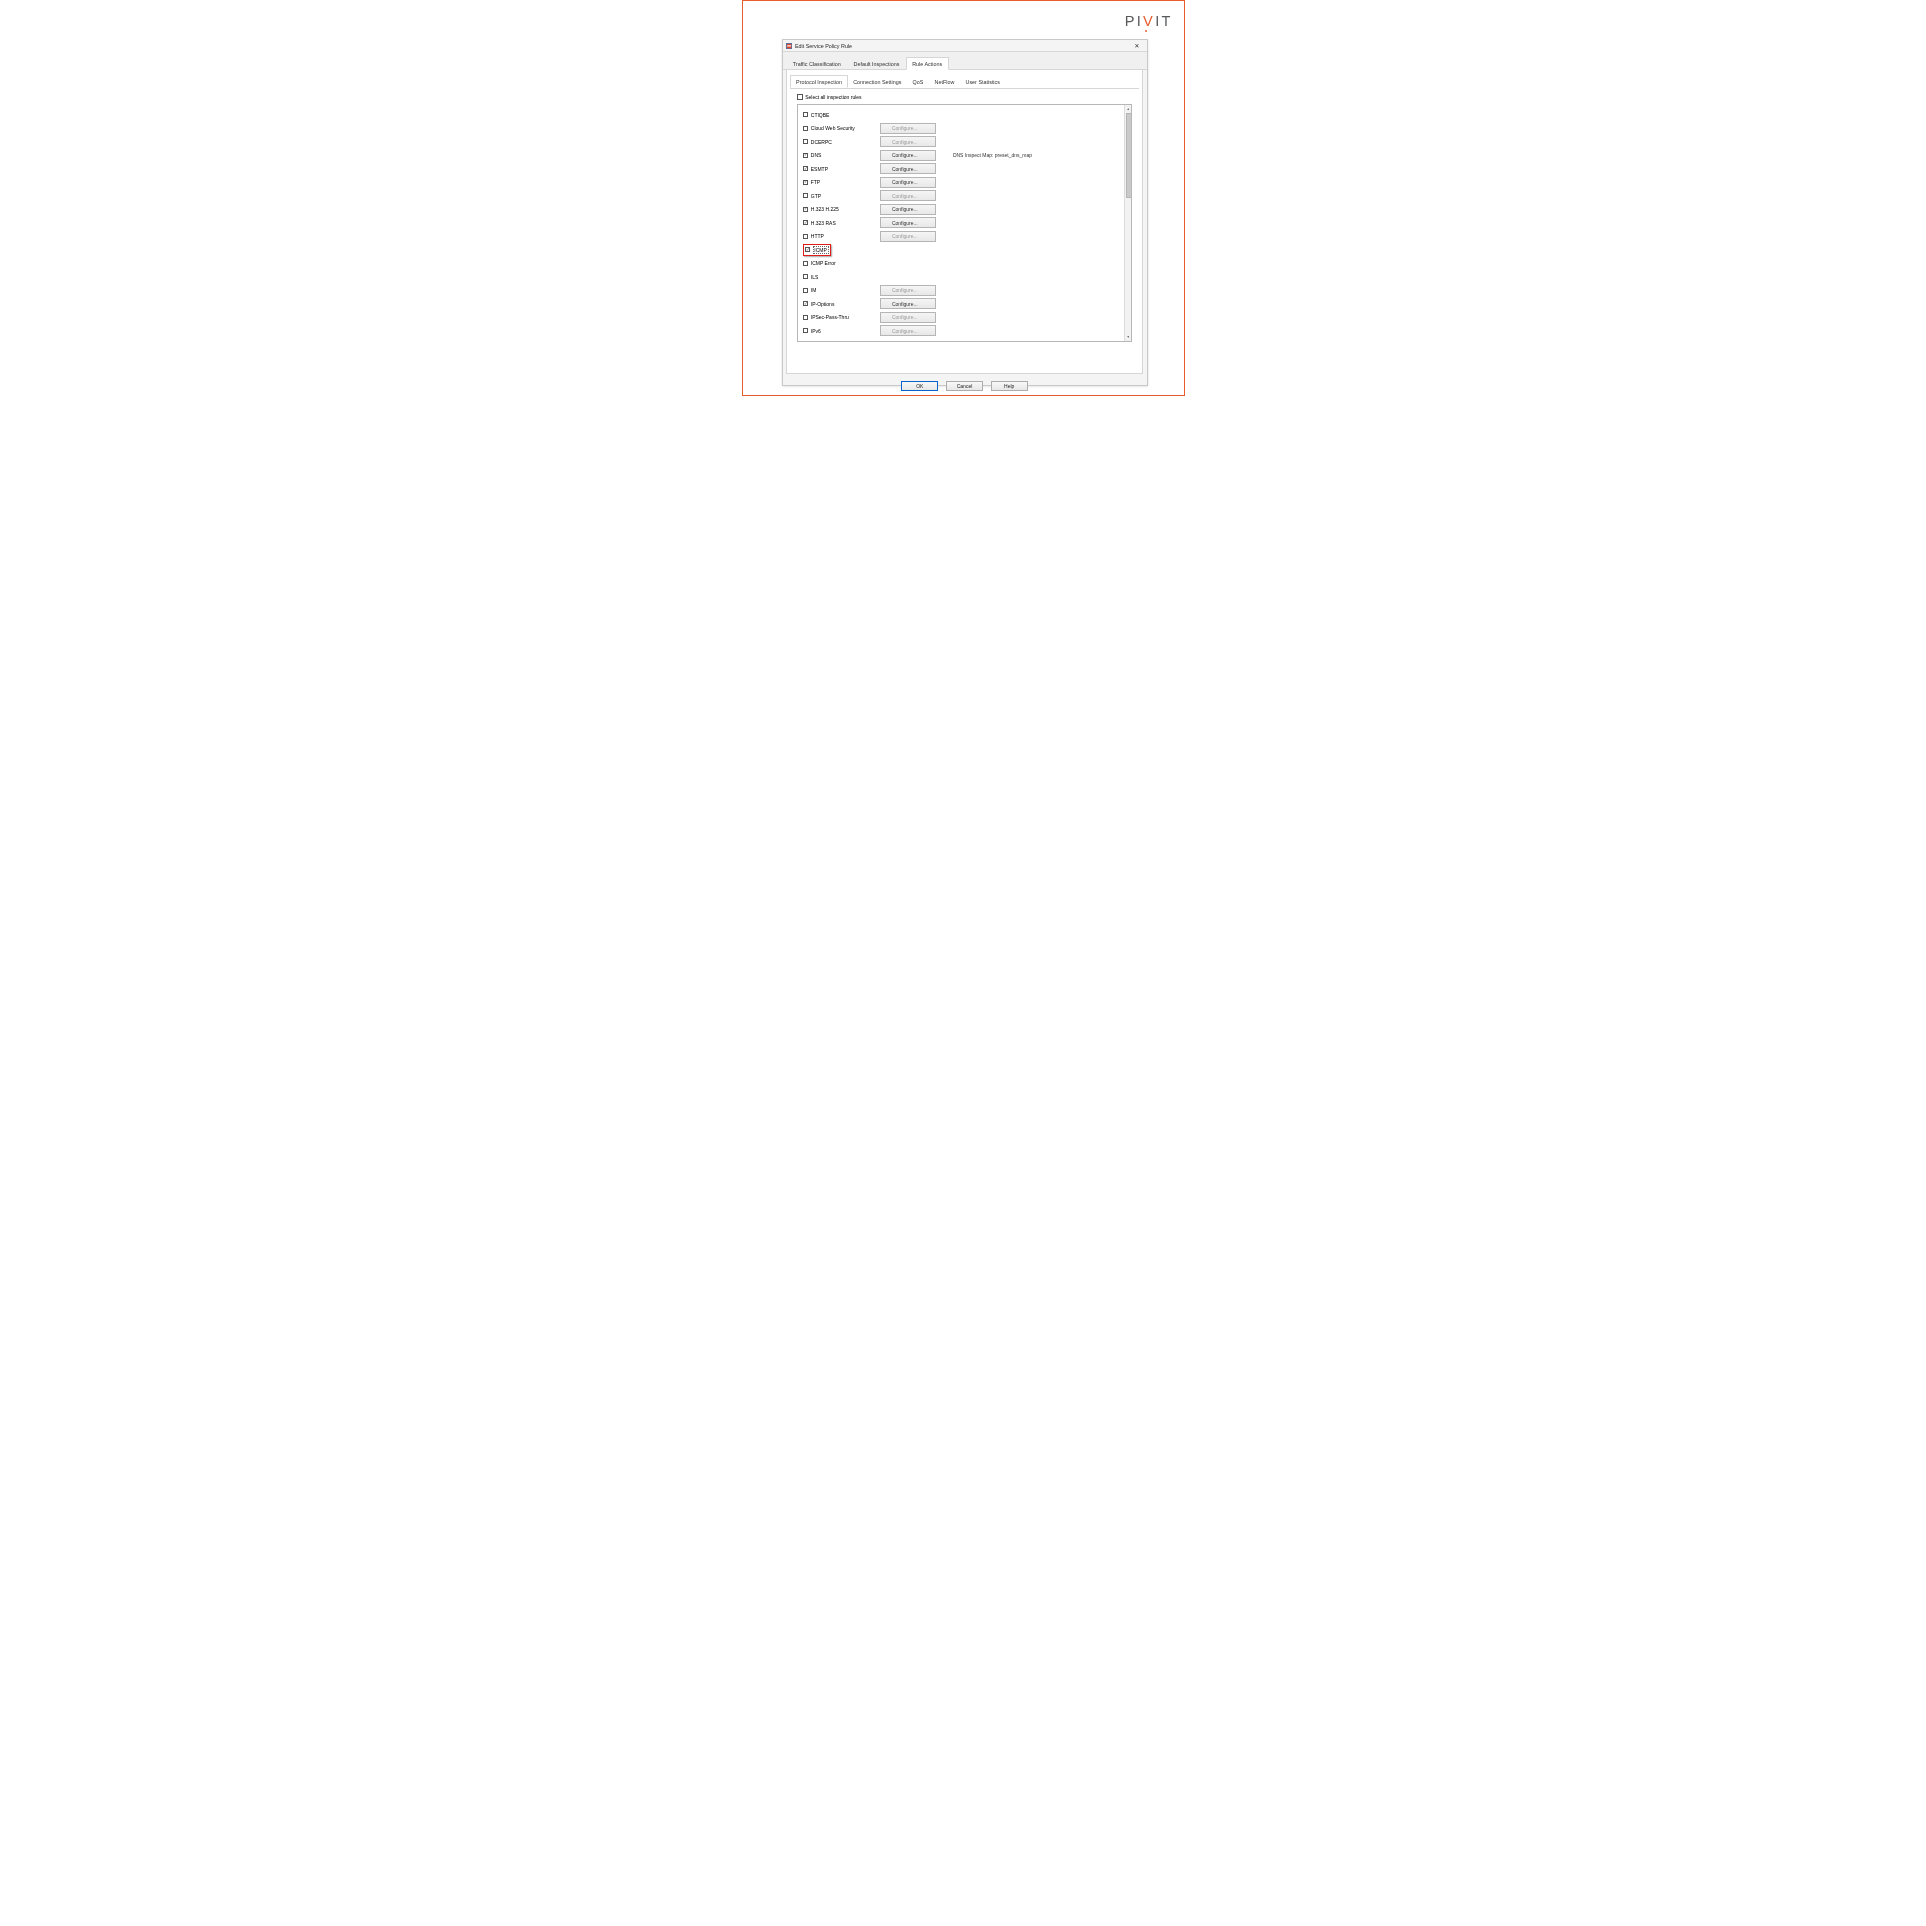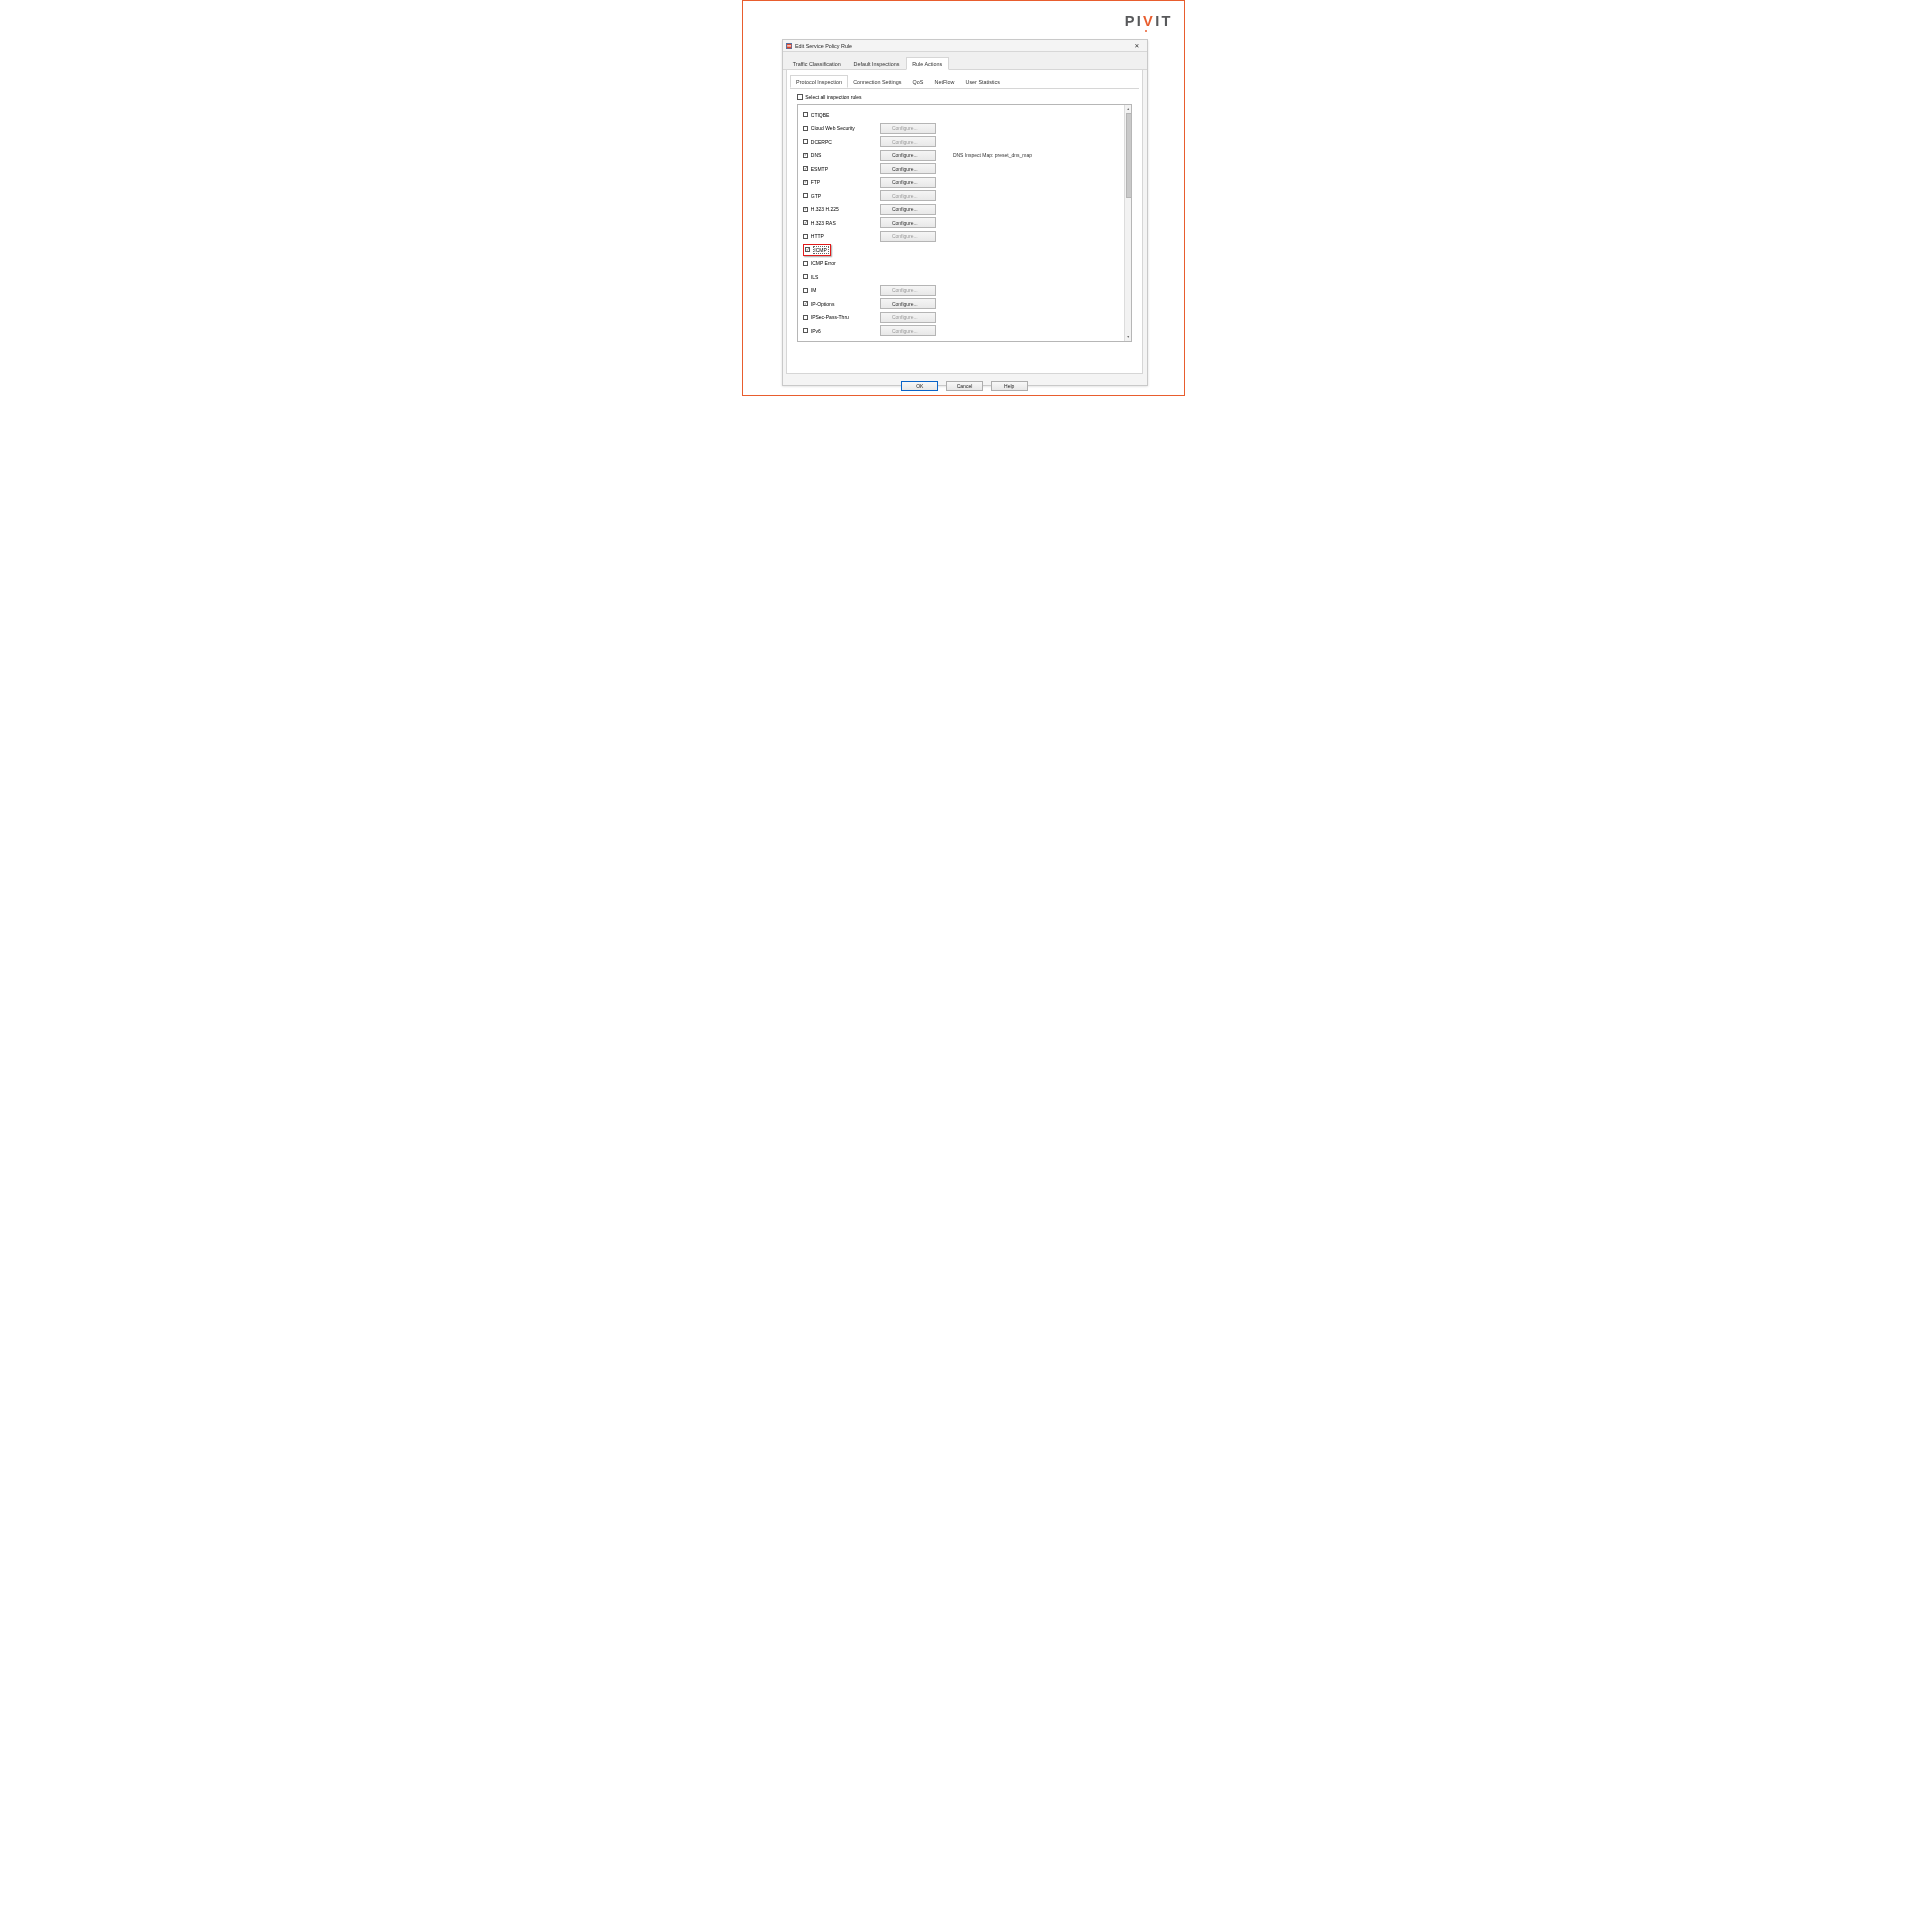--- a/index.html
+++ b/index.html
@@ -10,21 +10,21 @@
       height: 396px;
       margin: 0 auto;
       position: relative;
       background: #fff;
     }
     .logo {
       position: absolute;
       right: 10.8px;
       top: 11.6px;
       font-family: Arial, sans-serif;
-      font-weight: 700;
+      font-weight: 400;
       font-size: 14.6px;
       color: #58595b;
       letter-spacing: 2.3px;
     }
     .logo .v-red { color: #e85d2e; position: relative; }
     .logo .dot { display:inline-block; width:2.3px; height:2.3px; background:#e85d2e; border-radius:50%; position:absolute; left:1.9px; bottom:-3.9px; }
     .dialog {
       position: absolute;
       left: 39px;
       top: 38px;

